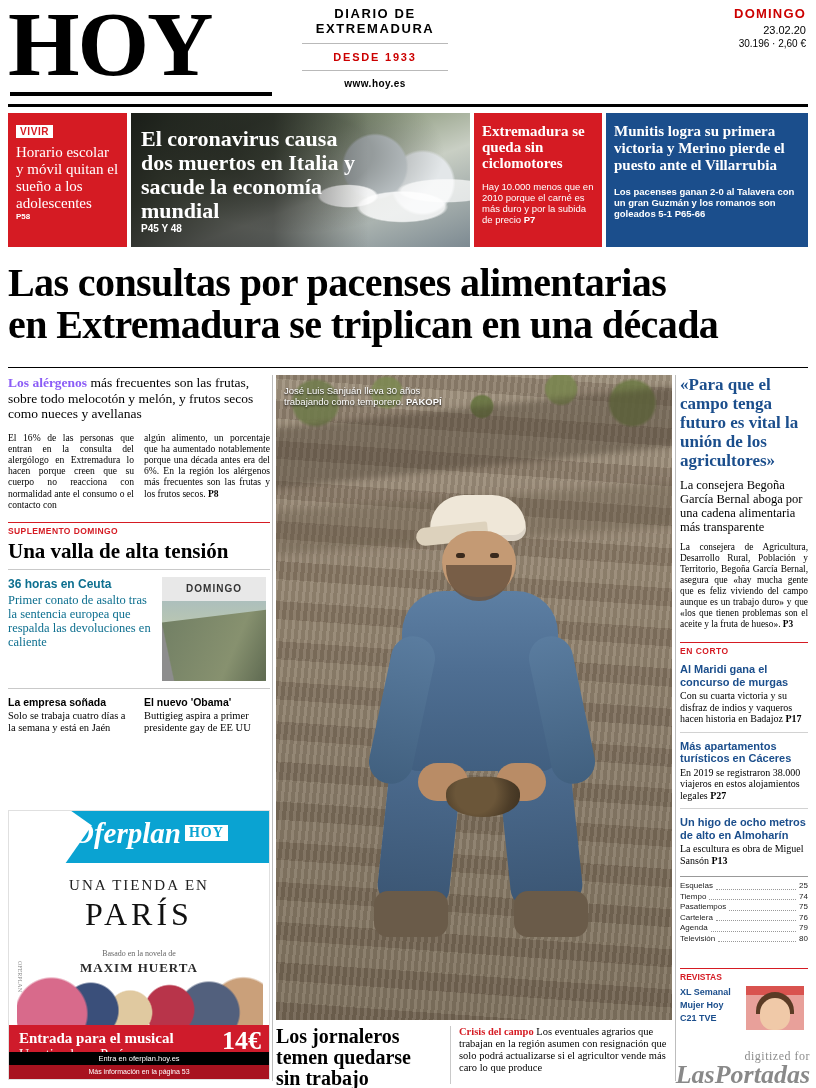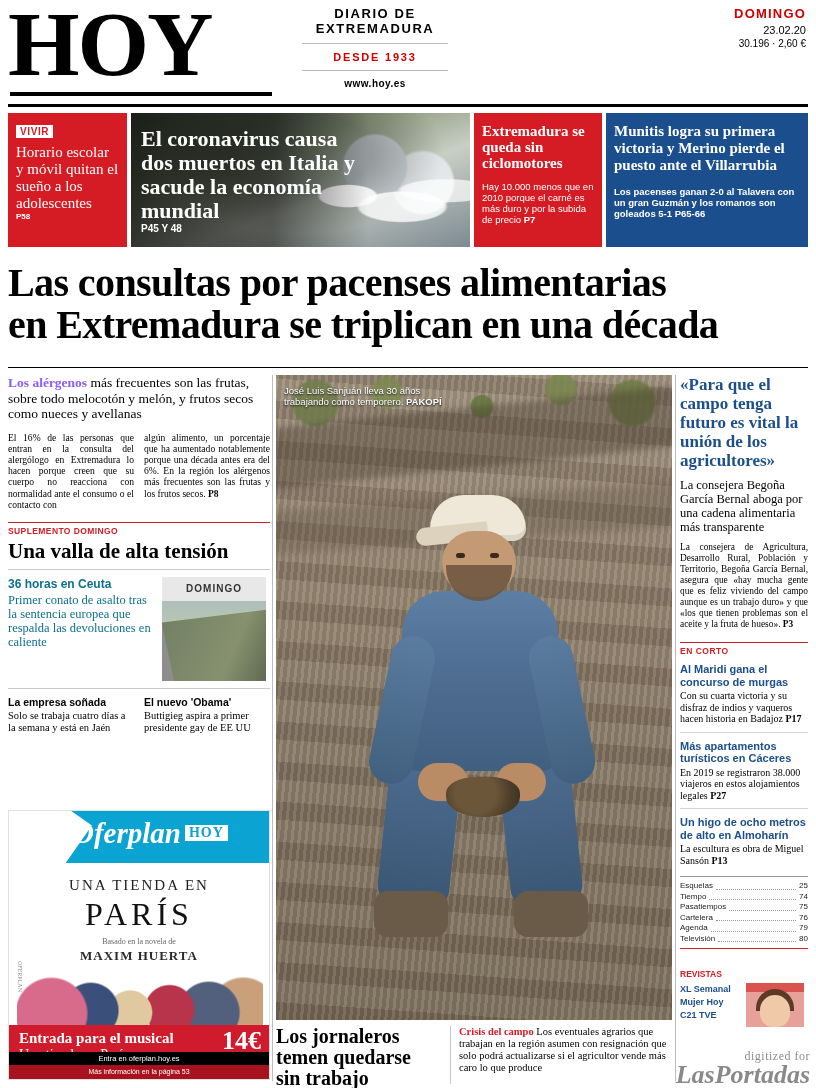--- a/index.html
+++ b/index.html
@@ -168,21 +168,21 @@
   .ad .brand .hoy {
     display: inline-block; background: #fff; color: #0aa3d2; font-style: normal;
     font-size: 14px; padding: 0 4px; margin-left: 4px; vertical-align: 6px; letter-spacing: 1px;
   }
   .ad .mid { position: absolute; left: 0; top: 52px; width: 100%; height: 164px; background: #ffffff; }
   .ad .mid .t1 {
     text-align: center; margin-top: 14px;
     font-family: "Liberation Serif", serif; font-size: 15px; letter-spacing: 2px; color: #222;
   }
   .ad .mid .t2 { text-align: center; font-size: 32px; letter-spacing: 4px; color: #111; margin-top: 2px; }
-  .ad .mid .t3 { text-align: center; font-size: 8px; color: #666; margin-top: 4px; }
+  .ad .mid .t3 { text-align: center; font-size: 8px; color: #666; margin-top: 16px; }
   .ad .mid .t4 { text-align: center; font-size: 13px; color: #2a2a2a; margin-top: 2px; font-weight: bold; letter-spacing: 1px; }
   .ad .people {
     position: absolute; left: 8px; top: 150px; width: 246px; height: 66px;
     background:
       radial-gradient(circle at 14% 80%, #d86a8b 0 16%, transparent 17%),
       radial-gradient(circle at 30% 75%, #3a4f7a 0 15%, transparent 16%),
       radial-gradient(circle at 46% 78%, #e0c9a0 0 15%, transparent 16%),
       radial-gradient(circle at 62% 74%, #b8344a 0 15%, transparent 16%),
       radial-gradient(circle at 78% 78%, #52607d 0 15%, transparent 16%),
       radial-gradient(circle at 92% 76%, #caa07a 0 14%, transparent 15%);
@@ -322,21 +322,21 @@
 
   .idx { margin-top: 10px; border-top: 1px solid #999; padding-top: 4px; }
   .idx .row {
     display: flex; justify-content: space-between; font-family: "Liberation Sans", sans-serif;
     font-size: 8px; line-height: 10.5px; color: #222;
   }
   .idx .row .dots { flex: 1; border-bottom: 1px dotted #999; margin: 0 3px 2px 3px; }
 
   .revistas-label {
     font-family: "Liberation Sans", sans-serif; font-size: 8.5px; font-weight: bold; color: #d51b23;
-    border-top: 1px solid #d51b23; padding-top: 20px; margin-top: 4px;
+    border-top: 1px solid #d51b23; padding-top: 3px; margin-top: 24px;
   }
   .revistas { display: flex; margin-top: 4px; }
   .revistas .names { width: 66px; }
   .revistas .names div {
     font-family: "Liberation Sans", sans-serif; font-size: 9px; font-weight: bold; color: #1b4e8c; line-height: 13px;
   }
   .revistas .cover {
     width: 58px; height: 44px;
     background: linear-gradient(180deg, #d9534f 0 20%, #e8a09a 21% 100%);
     position: relative; overflow: hidden;

